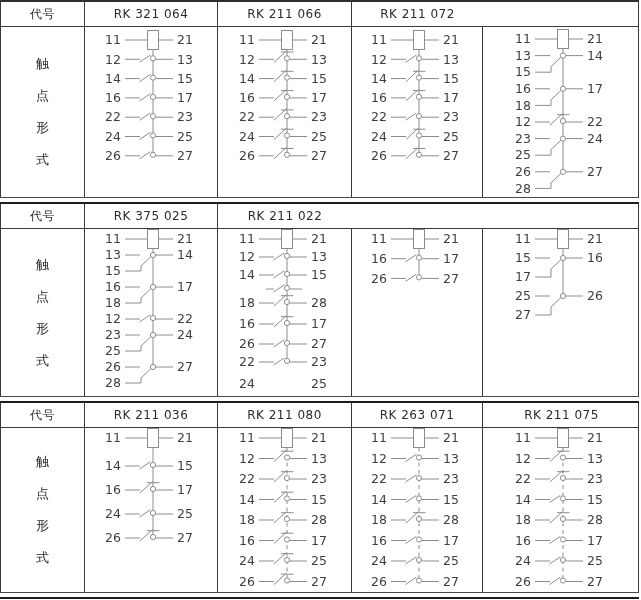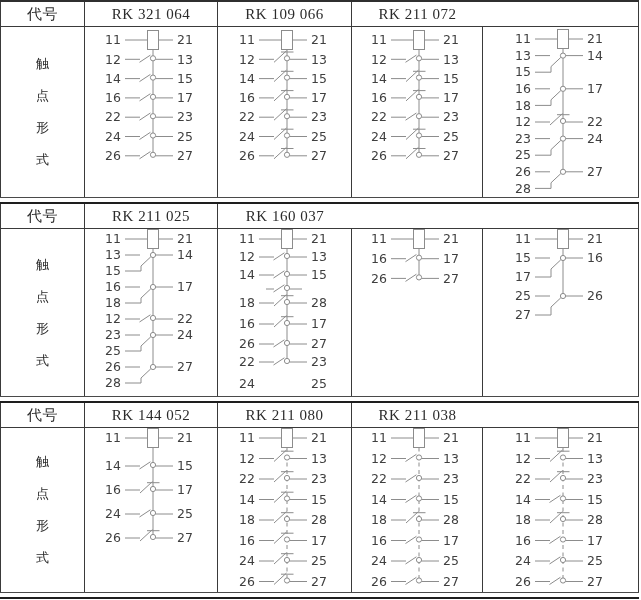--- a/index.html
+++ b/index.html
@@ -3,35 +3,35 @@
 <meta charset="utf-8">
 <style>
   html,body{margin:0;padding:0;background:#fff;}
   body{width:641px;height:600px;overflow:hidden;font-family:"DejaVu Sans","Liberation Sans",sans-serif;}
   .tbl{width:639px;border-top:2px solid #2f2f2f;}
   .row{display:grid;grid-template-columns:84px 133px 134px 131px 157px;border-left:1px solid #3a3a3a;border-right:1px solid #3a3a3a;}
   .row > div{box-sizing:border-box;border-right:1px solid #3a3a3a;}
   .row > div:last-child{border-right:none;}
   .hrow{border-bottom:1px solid #3a3a3a;}
   .hrow > div{height:24px;display:flex;align-items:center;justify-content:center;
-    font-size:15px;color:#2b2b2b;letter-spacing:0.5px;font-family:Liberation Serif, serif;}
+    font-size:12px;color:#2b2b2b;letter-spacing:0.5px;}
   .crow > div{position:relative;}
   .sidecell{display:flex;flex-direction:column;align-items:center;justify-content:center;gap:14px;
     font-size:13px;color:#2b2b2b;}
   .sep{height:7px;border-top:1px solid #4a4a4a;border-bottom:2px solid #1e1e1e;box-sizing:border-box;}
   svg{display:block;}
 </style>
 </head>
 <body>
 
 <div class="tbl" id="tbl">
     <div class="row hrow">
       <div>代号</div>
       <div>RK 321 064</div>
-      <div>RK 109 066</div>
+      <div>RK 211 066</div>
       <div>RK 211 072</div>
     </div>
     <div class="row crow">
       <div class="sidecell" style="height: 170px;">
         <span>触</span>
         <span>点</span>
         <span>形</span>
         <span>式</span>
       </div>
       <div>
@@ -232,22 +232,22 @@
           <text x="48" y="165.6" fill="#3f3f3f" font-size="12.5" text-anchor="end" font-family="DejaVu Sans, Liberation Sans, sans-serif">28</text>
           <line x1="52" y1="161.4" x2="68" y2="161.4" stroke="#8c8c8c" stroke-width="1"></line>
           <line x1="68" y1="161.4" x2="68" y2="155.8" stroke="#8c8c8c" stroke-width="1"></line>
           <line x1="68" y1="155.8" x2="77.8" y2="146.60000000000002" stroke="#8c8c8c" stroke-width="1"></line>
         </svg>
       </div>
     </div>
     <div class="sep"></div>
     <div class="row hrow">
       <div>代号</div>
-      <div>RK 211 025</div>
-      <div>RK 160 037</div>
+      <div>RK 375 025</div>
+      <div>RK 211 022</div>
     </div>
     <div class="row crow">
       <div class="sidecell" style="height: 167px;">
         <span>触</span>
         <span>点</span>
         <span>形</span>
         <span>式</span>
       </div>
       <div>
         <svg width="132" height="167" viewBox="0 0 132 167">
@@ -402,23 +402,24 @@
           <text x="48" y="90.2" fill="#3f3f3f" font-size="12.5" text-anchor="end" font-family="DejaVu Sans, Liberation Sans, sans-serif">27</text>
           <line x1="52" y1="86" x2="68" y2="86" stroke="#8c8c8c" stroke-width="1"></line>
           <line x1="68" y1="86" x2="68" y2="78" stroke="#8c8c8c" stroke-width="1"></line>
           <line x1="68" y1="78" x2="77.8" y2="68.8" stroke="#8c8c8c" stroke-width="1"></line>
         </svg>
       </div>
     </div>
     <div class="sep"></div>
     <div class="row hrow">
       <div>代号</div>
-      <div>RK 144 052</div>
+      <div>RK 211 036</div>
       <div>RK 211 080</div>
-      <div>RK 211 038</div>
+      <div>RK 263 071</div>
+      <div>RK 211 075</div>
     </div>
     <div class="row crow">
       <div class="sidecell" style="height: 164px;">
         <span>触</span>
         <span>点</span>
         <span>形</span>
         <span>式</span>
       </div>
       <div>
         <svg width="132" height="164" viewBox="0 0 132 164">

